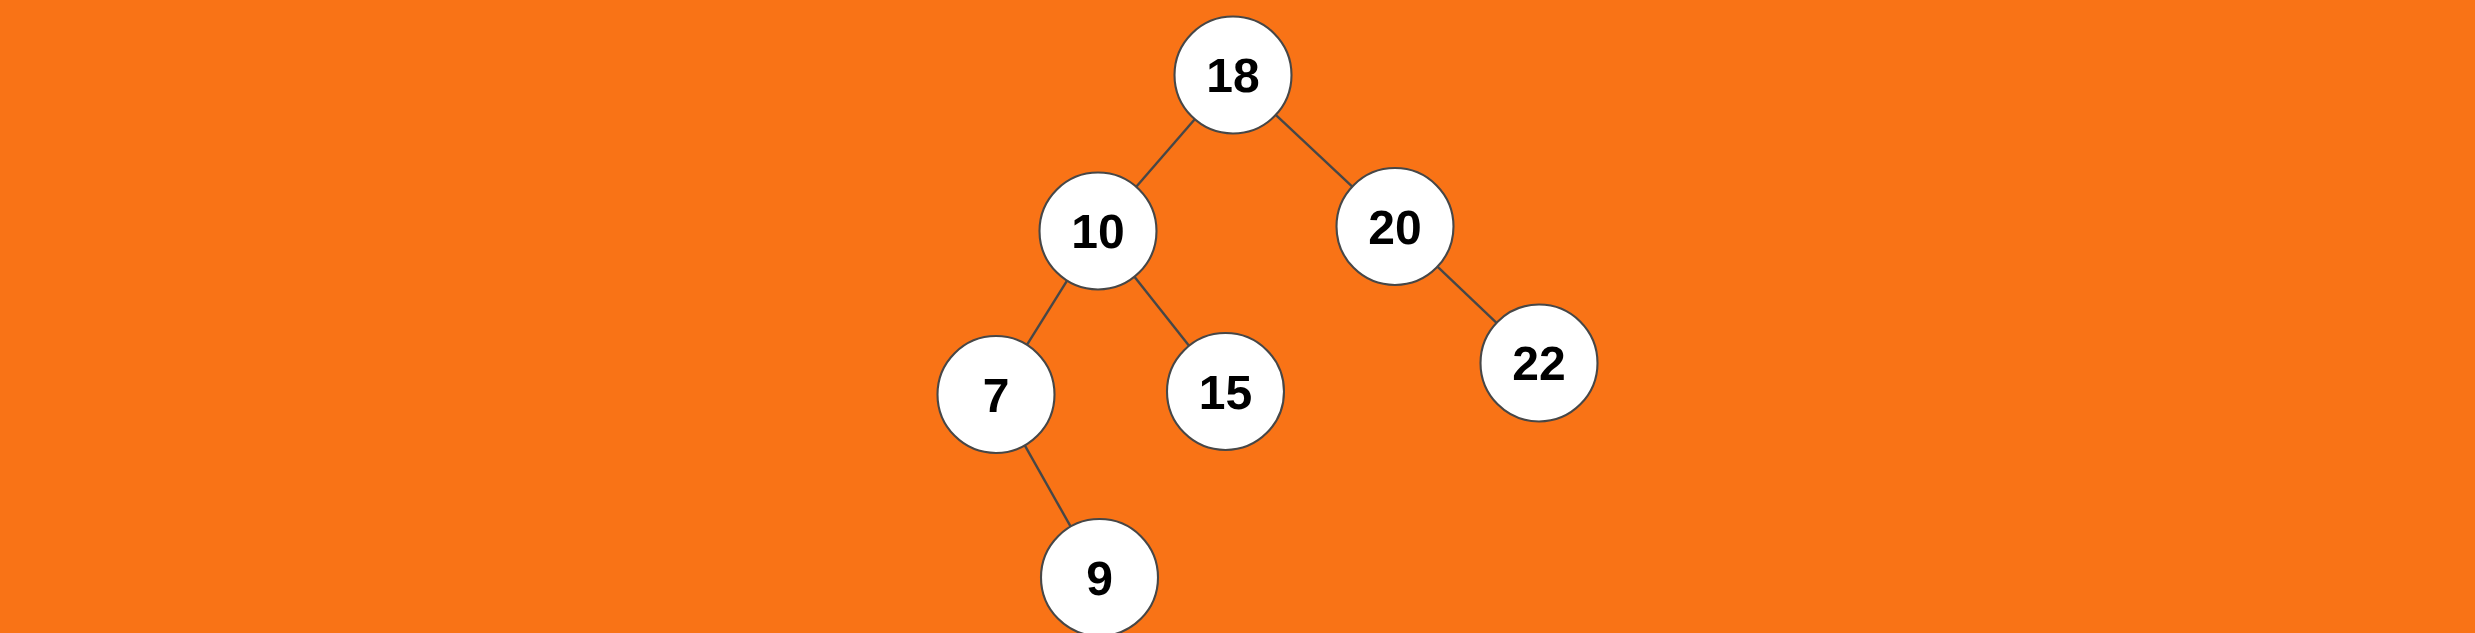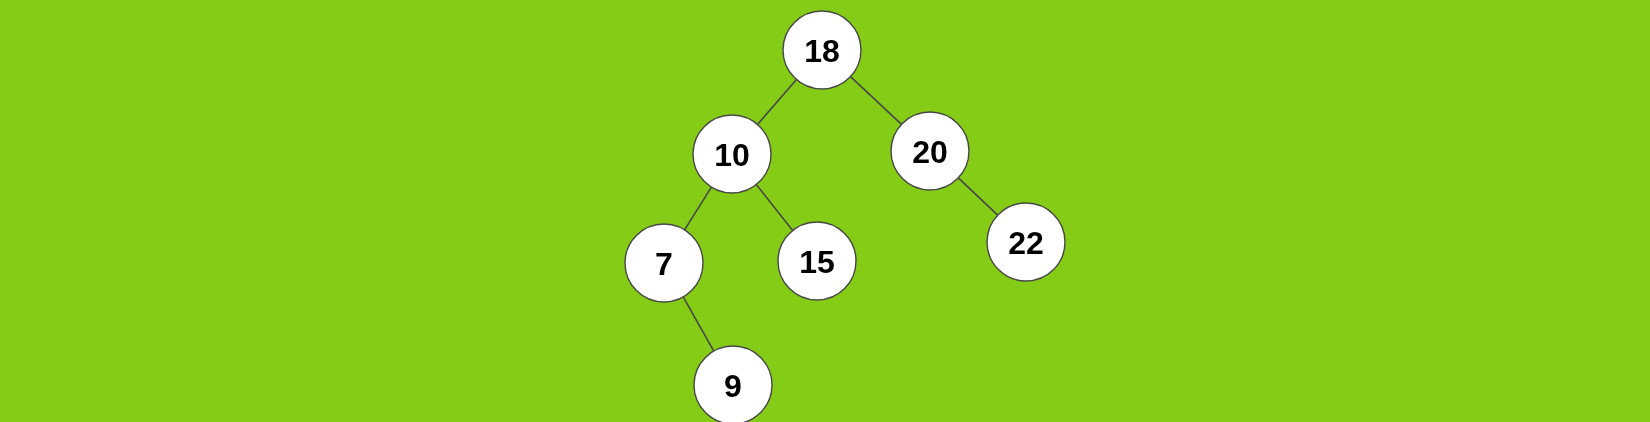--- a/index.html
+++ b/index.html
@@ -8,21 +8,21 @@
     width: 1650px;
     height: 422px;
     background: #ffffff;
     overflow: hidden;
     font-family: "Liberation Sans", sans-serif;
   }
   .canvas-wrap {
     position: relative;
     width: 1650px;
     height: 422px;
-    background: #84cc16;
+    background: #f97316;
     text-align: center;
   }
   svg {
     display: block;
   }
   .tree-edge {
     fill: none;
   }
   .tree-node-circle {
     

